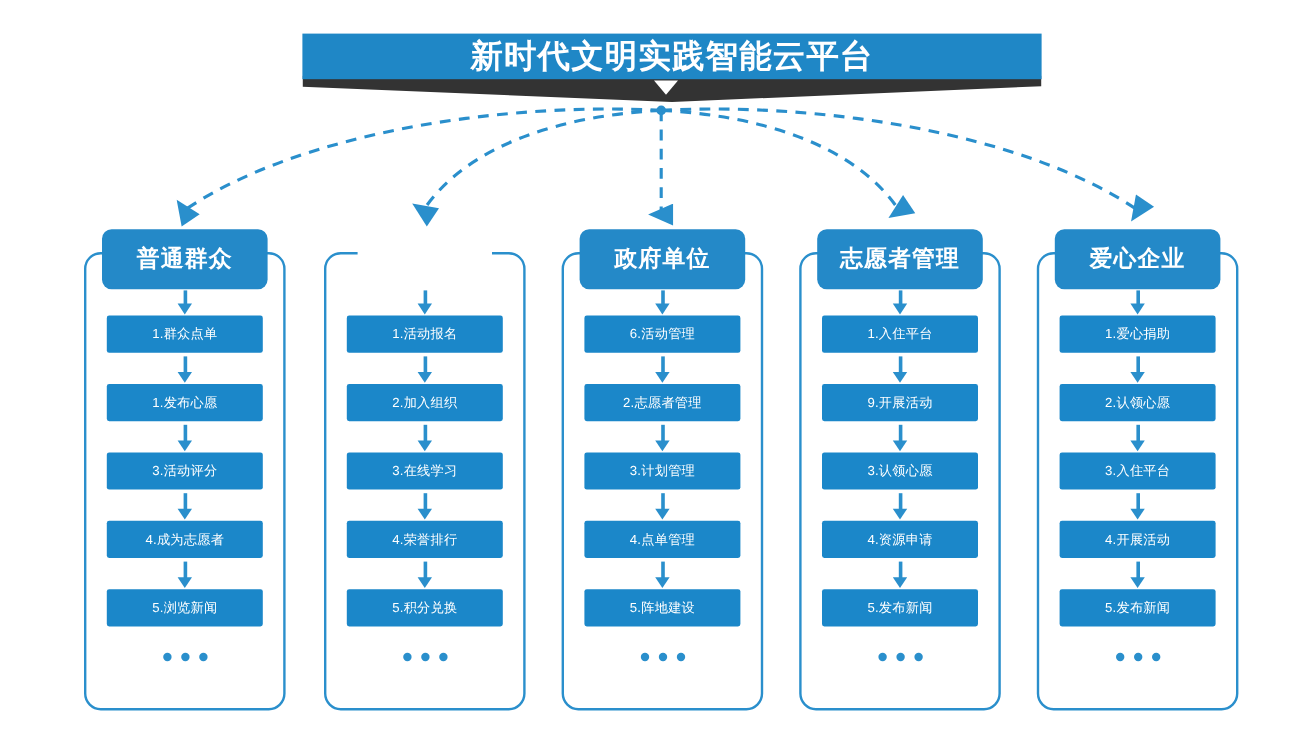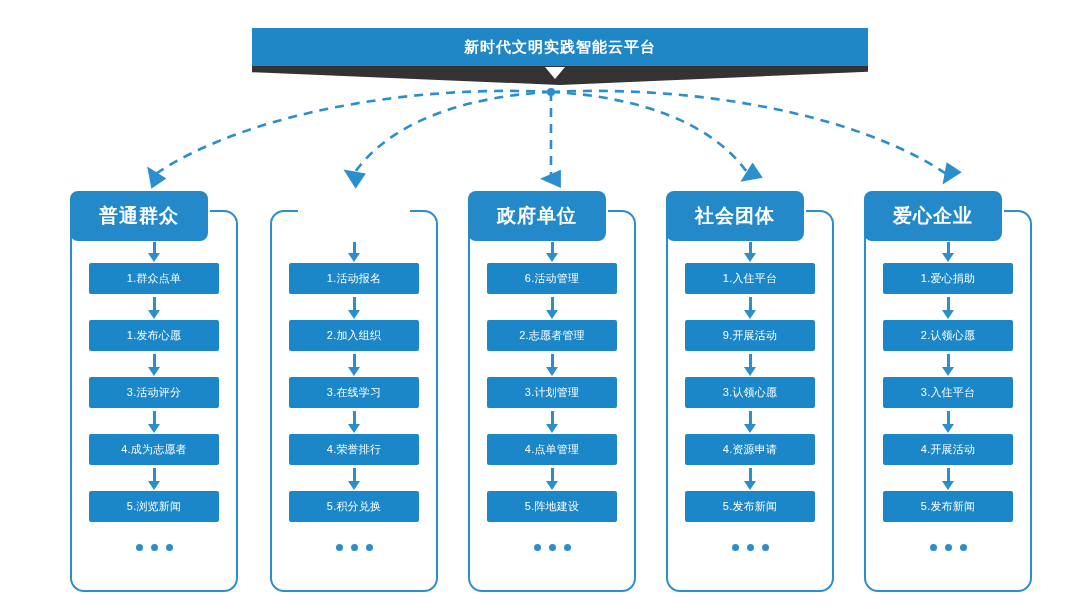--- a/index.html
+++ b/index.html
@@ -29,21 +29,21 @@
   .title-bar {
     position: absolute;
     left: 252px; top: 28px;
     width: 616px; height: 38px;
     background: #1f87c6;
     z-index: 2;
     display: flex; align-items: center; justify-content: center;
   }
   .title-text {
     color: #ffffff;
-    font-size: 15px;
+    font-size: 27px;
     font-weight: bold;
     letter-spacing: 1px;
     white-space: nowrap;
   }
   .title-notch {
     position: absolute;
     left: 545px; top: 67px;
     width: 0; height: 0;
     border-left: 10px solid transparent;
     border-right: 10px solid transparent;
@@ -82,21 +82,21 @@
   }
   
   .frame-gap {
     position: absolute;
     left: 28px; top: -4px;
     width: 112px; height: 9px;
     background: #ffffff;
   }
   .col-header {
     position: absolute;
-    left: 0; top: -19px;
+    left: 15px; top: -19px;
     width: 138px; height: 50px;
     background: #2489c8;
     border-radius: 8px;
     display: flex; align-items: center; justify-content: center;
     box-sizing: border-box;
   }
   .col-header-text {
     color: #ffffff;
     font-size: 19px;
     font-weight: bold;
@@ -341,21 +341,21 @@
             <span></span>
             <span></span>
           </div>
       </div>
     </div>
 
     <div class="column" style="left:666px;">
       <div class="col-frame"></div>
       <div class="frame-gap"></div>
       <div class="col-header">
-        <span class="col-header-text">社会团体</span>
+        <span class="col-header-text">志愿者管理</span>
       </div>
       <div class="col-body">
         <div class="arrow-down arrow-small">
             <span class="shaft"></span>
             <span class="head"></span>
           </div>
         <div class="item-box">
             <span class="item-text">1.入住平台</span>
           </div>
         <div class="arrow-down">

